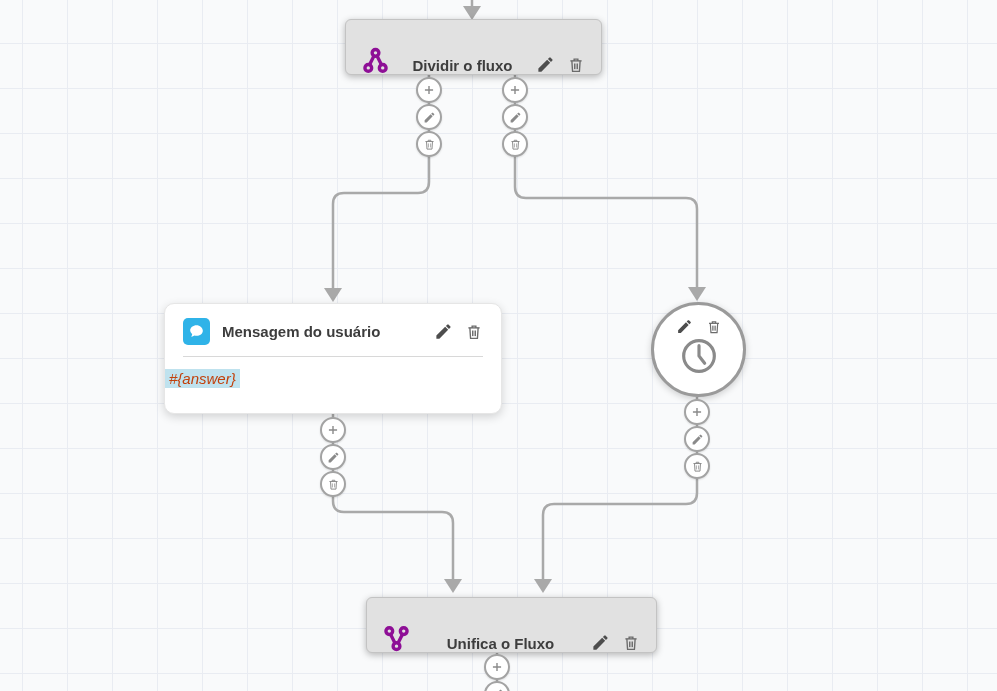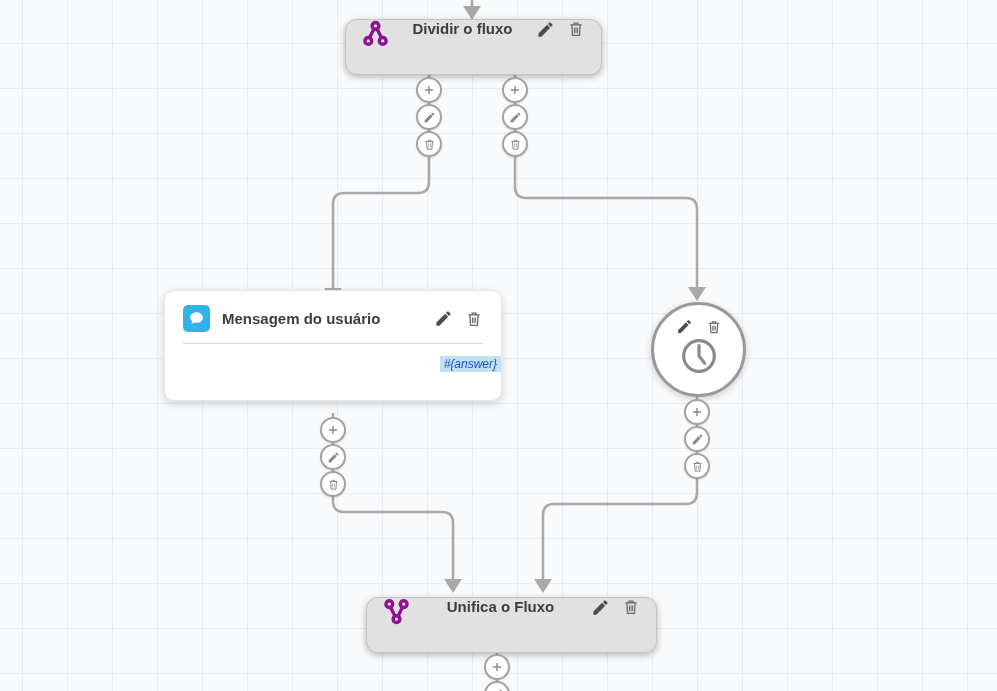--- a/index.html
+++ b/index.html
@@ -21,35 +21,35 @@
       linear-gradient(to bottom, var(--grid) 1px, transparent 1px);
     background-size:45px 45px;
     background-position:22px 43px;
   }
   svg.wires{position:absolute;left:0;top:0;width:997px;height:691px;color:var(--connector);}
   svg.wires path{stroke:currentColor;stroke-width:2.5;fill:none;}
   svg.wires polygon{fill:currentColor;stroke:none;}
 
   
   .gray-node{
-    position:absolute;display:flex;align-items:flex-start;gap:12px;
-    background:var(--node-gray);border:1px solid #c3c3c3;border-radius:12px;
+    position:absolute;display:flex;align-items:flex-end;gap:12px;
+    background:var(--node-gray);border:1px solid #c3c3c3;border-radius:6px;
     box-shadow:0 2px 7px rgba(0,0,0,.28);padding:0 16px;
   }
   .gray-node .title{flex:1;text-align:center;font-weight:bold;font-size:15px;color:#3d3d3d;}
 
   
   .white-node{
     position:absolute;background:#fff;border:1px solid #e6e6e6;border-radius:10px;
     box-shadow:0 3px 10px rgba(0,0,0,.16);
   }
   .white-node .hdr{display:flex;align-items:center;gap:12px;padding:14px 18px 11px 18px;}
   .white-node .hdr .title{flex:1;font-weight:bold;font-size:15px;color:#3d3d3d;}
   .white-node .divider{border-top:1px solid #d8d8d8;margin:0 18px;}
-  .white-node .body{text-align:right;padding-top:13px;font-size:12px;font-style:italic;color:#1d4ed8;}
+  .white-node .body{text-align:left;padding-top:13px;font-size:15px;font-style:italic;color:#c2410c;}
   .white-node .body .hl{background:var(--highlight);padding:1px 4px;}
 
   
   .circle-node{
     position:absolute;width:95px;height:95px;border-radius:50%;
     background:#fff;border:3px solid #9a9a9a;box-shadow:0 2px 7px rgba(0,0,0,.18);
     display:flex;flex-direction:column;align-items:center;
   }
   .circle-node .actions{display:flex;gap:13px;margin-top:13px;align-items:center;}
   .clock{width:40px;height:40px;margin-top:1px;}
@@ -152,21 +152,21 @@
     <div class="pbtn">
       <svg width="13" height="13" viewBox="0 0 24 24" fill="none" stroke="currentColor" stroke-width="1.8">
           <path d="M4.5 6.5h15"></path>
           <path d="M9.5 6.5V4.2h5v2.3"></path>
           <path d="M6.5 6.5l.9 14h9.2l.9-14"></path>
           <path d="M10 10v7.5M14 10v7.5" stroke-width="1.3"></path>
         </svg>
     </div>
   </div>
 
-  <div class="white-node" style="left:164px;top:290px;width:338px;height:111px;">
+  <div class="white-node" style="left:164px;top:303px;width:338px;height:111px;">
     <div class="hdr">
       <span class="chat-badge node-icon">
         <svg width="19" height="19" viewBox="0 0 24 24" fill="#ffffff">
           <path d="M12 4C7.6 4 4 6.9 4 10.5c0 1.9 1 3.6 2.6 4.8L5.5 19l4-1.9c.8.2 1.6.3 2.5.3 4.4 0 8-2.9 8-6.5S16.4 4 12 4z"></path>
         </svg>
       </span>
       <span class="title">Mensagem do usuário</span>
       <span class="act">
         <svg width="19" height="19" viewBox="0 0 24 24" fill="#4d4d4d">
             <path d="M3 17.2V21h3.8L17.9 9.9l-3.8-3.8L3 17.2zM20.7 7.1c.4-.4.4-1 0-1.4l-2.4-2.4c-.4-.4-1-.4-1.4 0l-1.8 1.8 3.8 3.8 1.8-1.8z"></path>

